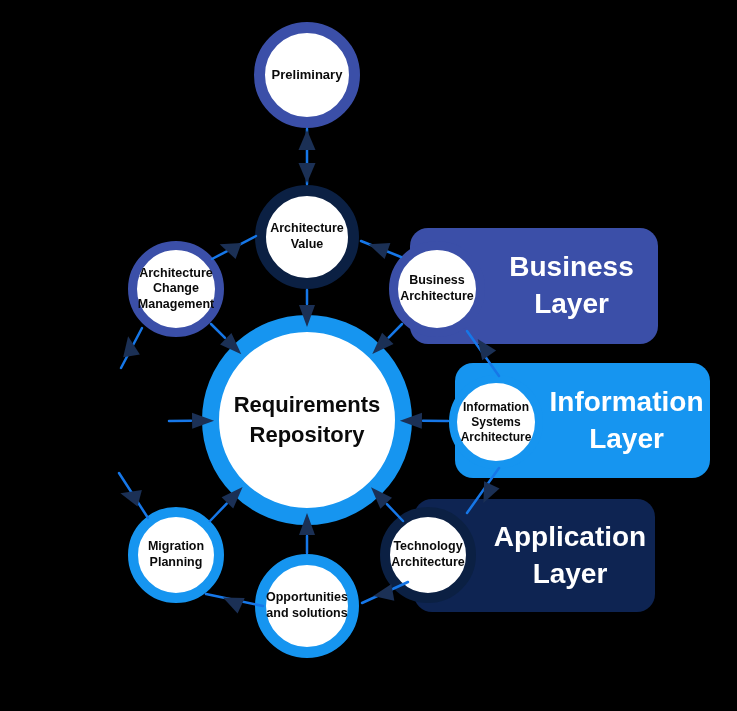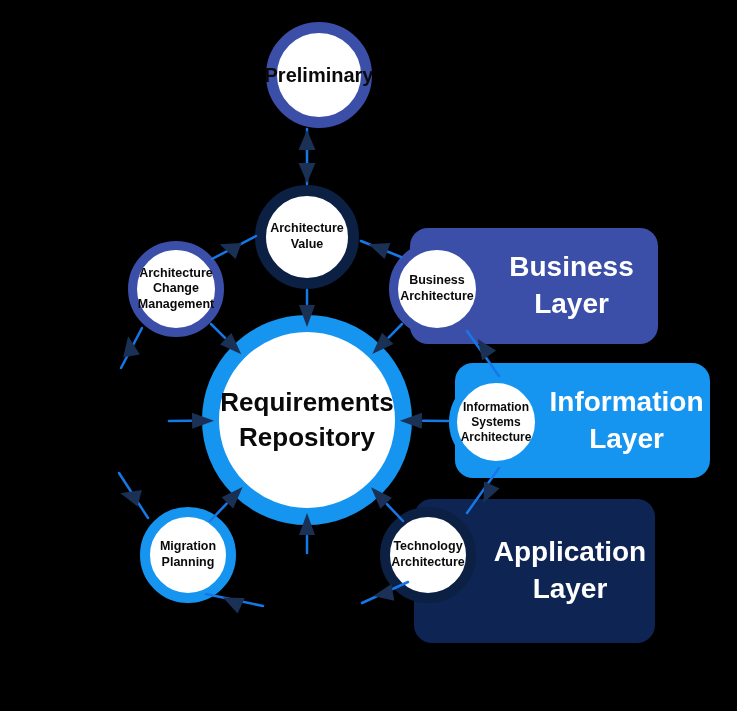--- a/index.html
+++ b/index.html
@@ -10,41 +10,41 @@
   
   .layer{position:absolute;border-radius:18px;z-index:1;}
   .layer .layer-label{
     position:absolute;top:0;bottom:0;right:0;display:flex;align-items:center;justify-content:center;
     color:#fff;font-weight:bold;font-size:28px;line-height:1.32;text-align:center;white-space:pre-line;
   }
   #layer-business{left:410px;top:228px;width:248px;height:116px;background:var(--royal);}
   #layer-business .layer-label{left:75px;}
   #layer-information{left:455px;top:363px;width:255px;height:115px;background:var(--bright);}
   #layer-information .layer-label{left:88px;}
-  #layer-application{left:414px;top:499px;width:241px;height:144px;background:var(--navyrect);}
+  #layer-application{left:414px;top:499px;width:241px;height:113px;background:var(--navyrect);}
   #layer-application .layer-label{left:71px;}
   
   .node{
     position:absolute;border-radius:50%;background:#fff;box-sizing:border-box;z-index:2;
     display:flex;align-items:center;justify-content:center;text-align:center;
     font-weight:bold;color:#0a0a0a;font-size:12.5px;line-height:1.25;white-space:pre-line;
   }
   .ring-royal{border:9px solid var(--royal);}
   .ring-navy{border:10px solid var(--navy);}
   .ring-bright{border:10px solid var(--bright);}
-  #node-preliminary{left:266px;top:22px;width:106px;height:106px;border-width:11px;font-size:20px;}
+  #node-preliminary{left:254px;top:22px;width:106px;height:106px;border-width:11px;font-size:13px;}
   #node-value{left:255px;top:185px;width:104px;height:104px;border-width:11px;}
   #node-business{left:389px;top:241px;width:96px;height:96px;}
   #node-info{left:449px;top:375px;width:94px;height:94px;border-width:8px;font-size:12px;}
   #node-tech{left:380px;top:507px;width:96px;height:96px;}
   #node-opp{left:255px;top:554px;width:104px;height:104px;border-width:11px;}
-  #node-migration{left:140px;top:507px;width:96px;height:96px;}
+  #node-migration{left:128px;top:507px;width:96px;height:96px;}
   #node-impl{left:68px;top:372px;width:100px;height:100px;border-width:11px;}
   #node-acm{left:128px;top:241px;width:96px;height:96px;}
-  #node-center{left:202px;top:315px;width:210px;height:210px;border-width:17px;font-size:26px;line-height:1.35;}
+  #node-center{left:202px;top:315px;width:210px;height:210px;border-width:17px;font-size:22px;line-height:1.35;}
   
   #connectors{position:absolute;left:0;top:0;z-index:3;pointer-events:none;}
 </style>
 </head>
 <body>
 
 <div id="canvas" style="--bg: #000000; --royal: #3B4FA8; --bright: #1695F0; --navy: #0B2043; --navyrect: #0E2452;">
 
   <div class="layer" id="layer-business">
     <div class="layer-label">Business
@@ -62,20 +62,22 @@
   <div class="node ring-royal" id="node-preliminary"><span>Preliminary</span></div>
   <div class="node ring-navy" id="node-value"><span>Architecture
 Value</span></div>
   <div class="node ring-royal" id="node-business"><span>Business
 Architecture</span></div>
   <div class="node ring-bright" id="node-info"><span>Information
 Systems
 Architecture</span></div>
   <div class="node ring-navy" id="node-tech"><span>Technology
 Architecture</span></div>
+  <div class="node ring-bright" id="node-opp"><span>Opportunities
+and solutions</span></div>
   <div class="node ring-bright" id="node-migration"><span>Migration
 Planning</span></div>
   <div class="node ring-royal" id="node-acm"><span>Architecture
 Change
 Management</span></div>
   <div class="node ring-bright" id="node-center"><span>Requirements
 Repository</span></div>
 
   <svg id="connectors" width="737" height="711" viewBox="0 0 737 711">
       <line x1="307" y1="290" x2="307" y2="304" stroke="#1677E8" stroke-width="2.5" stroke-linecap="round"></line>

